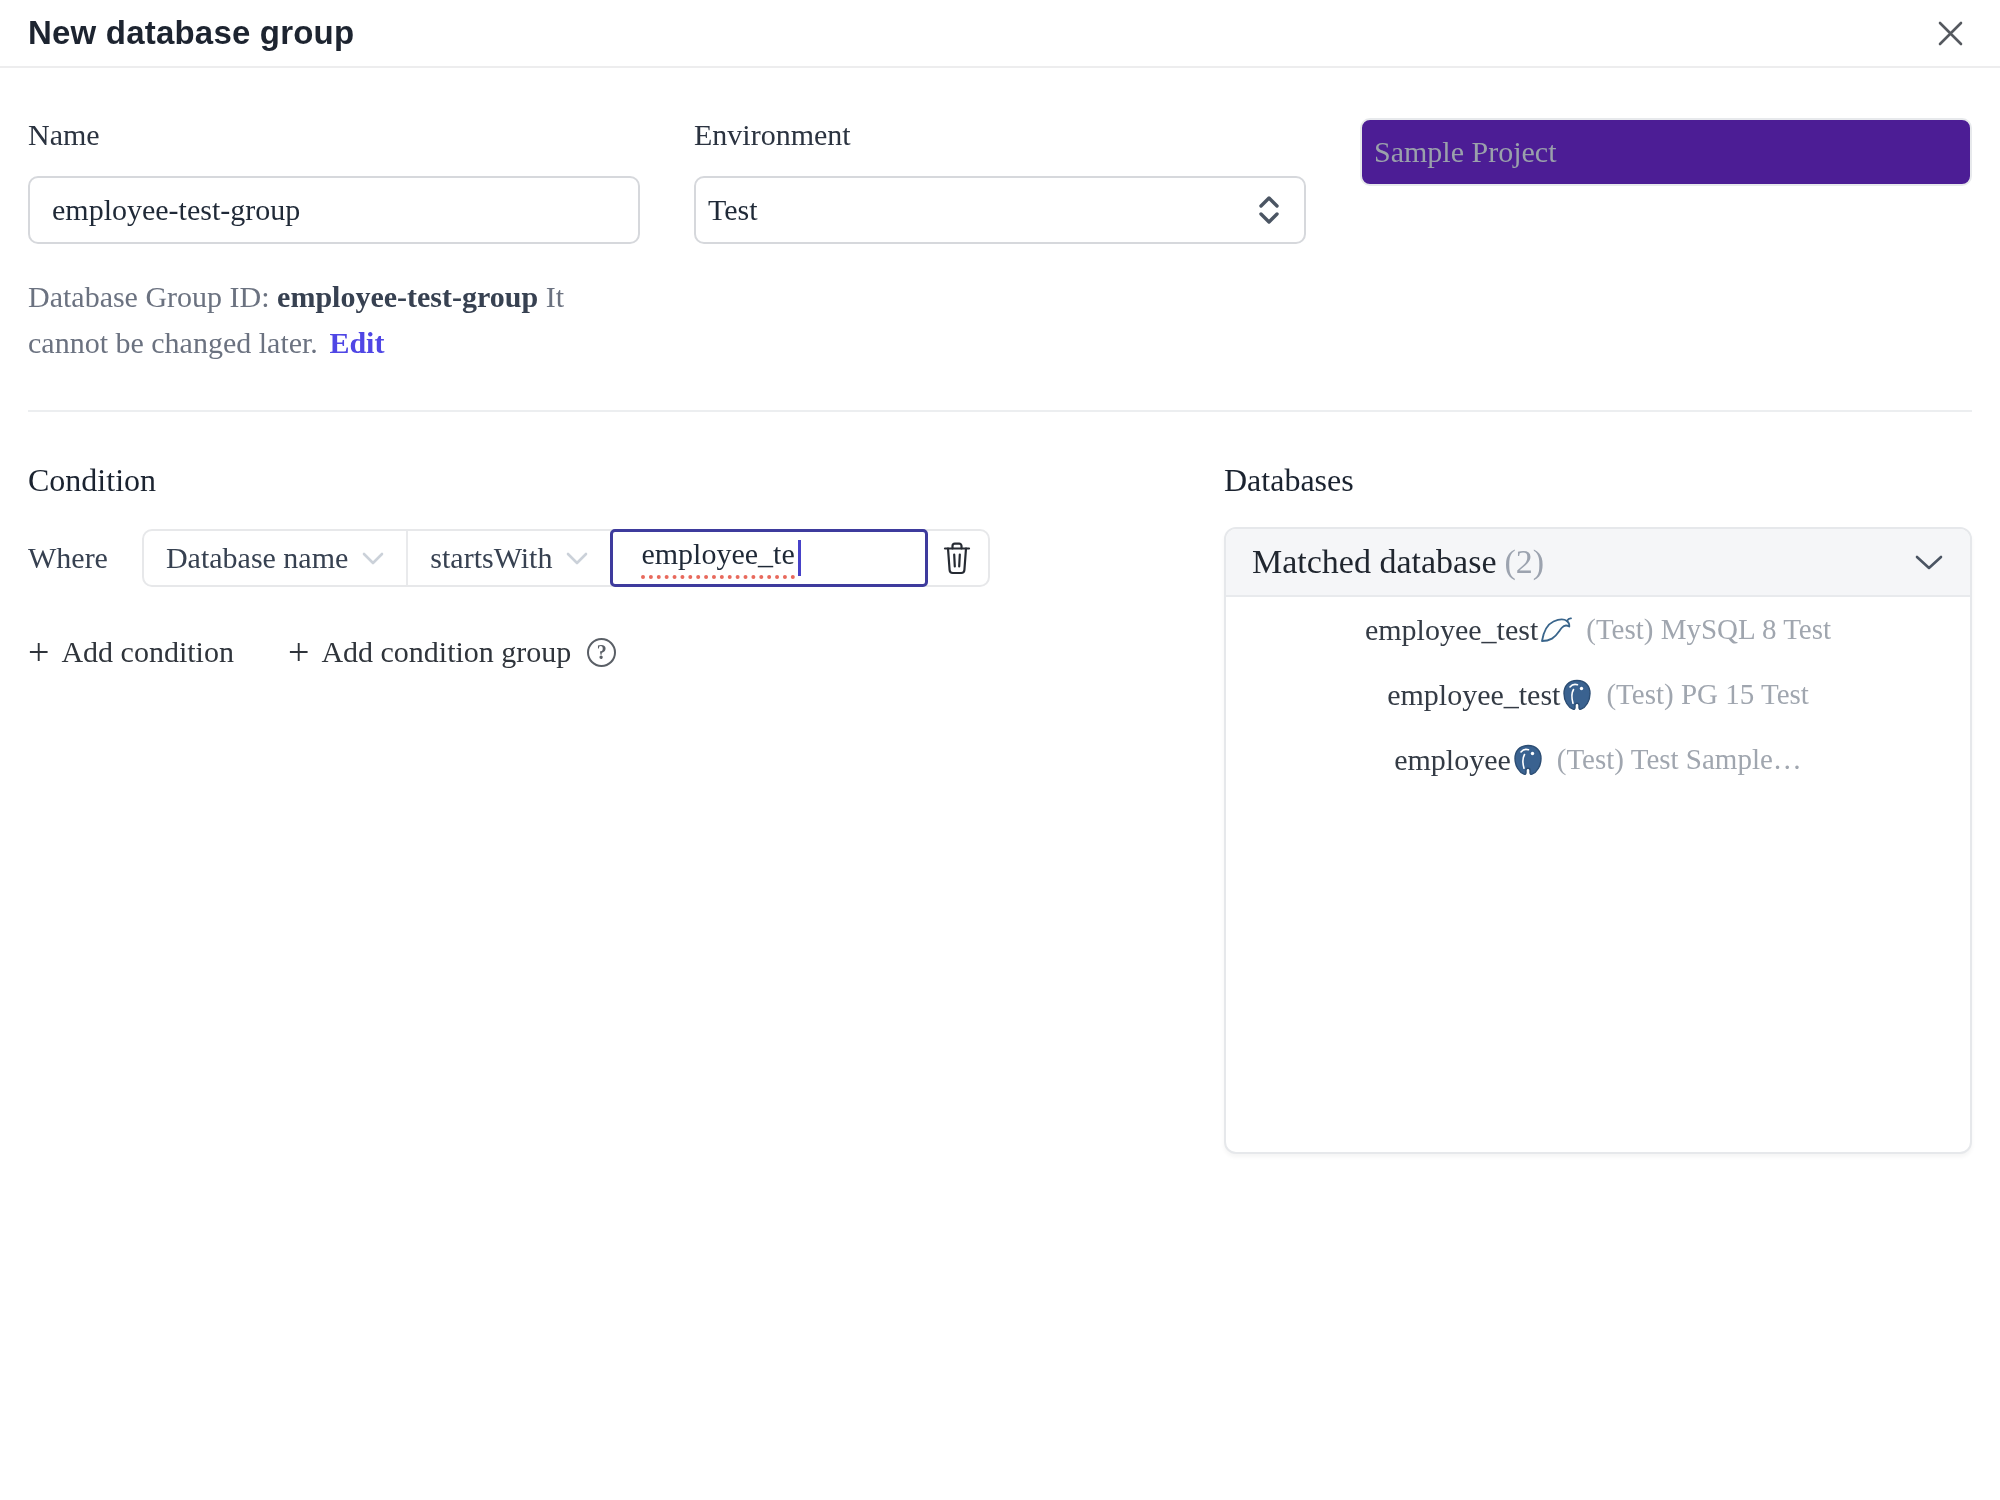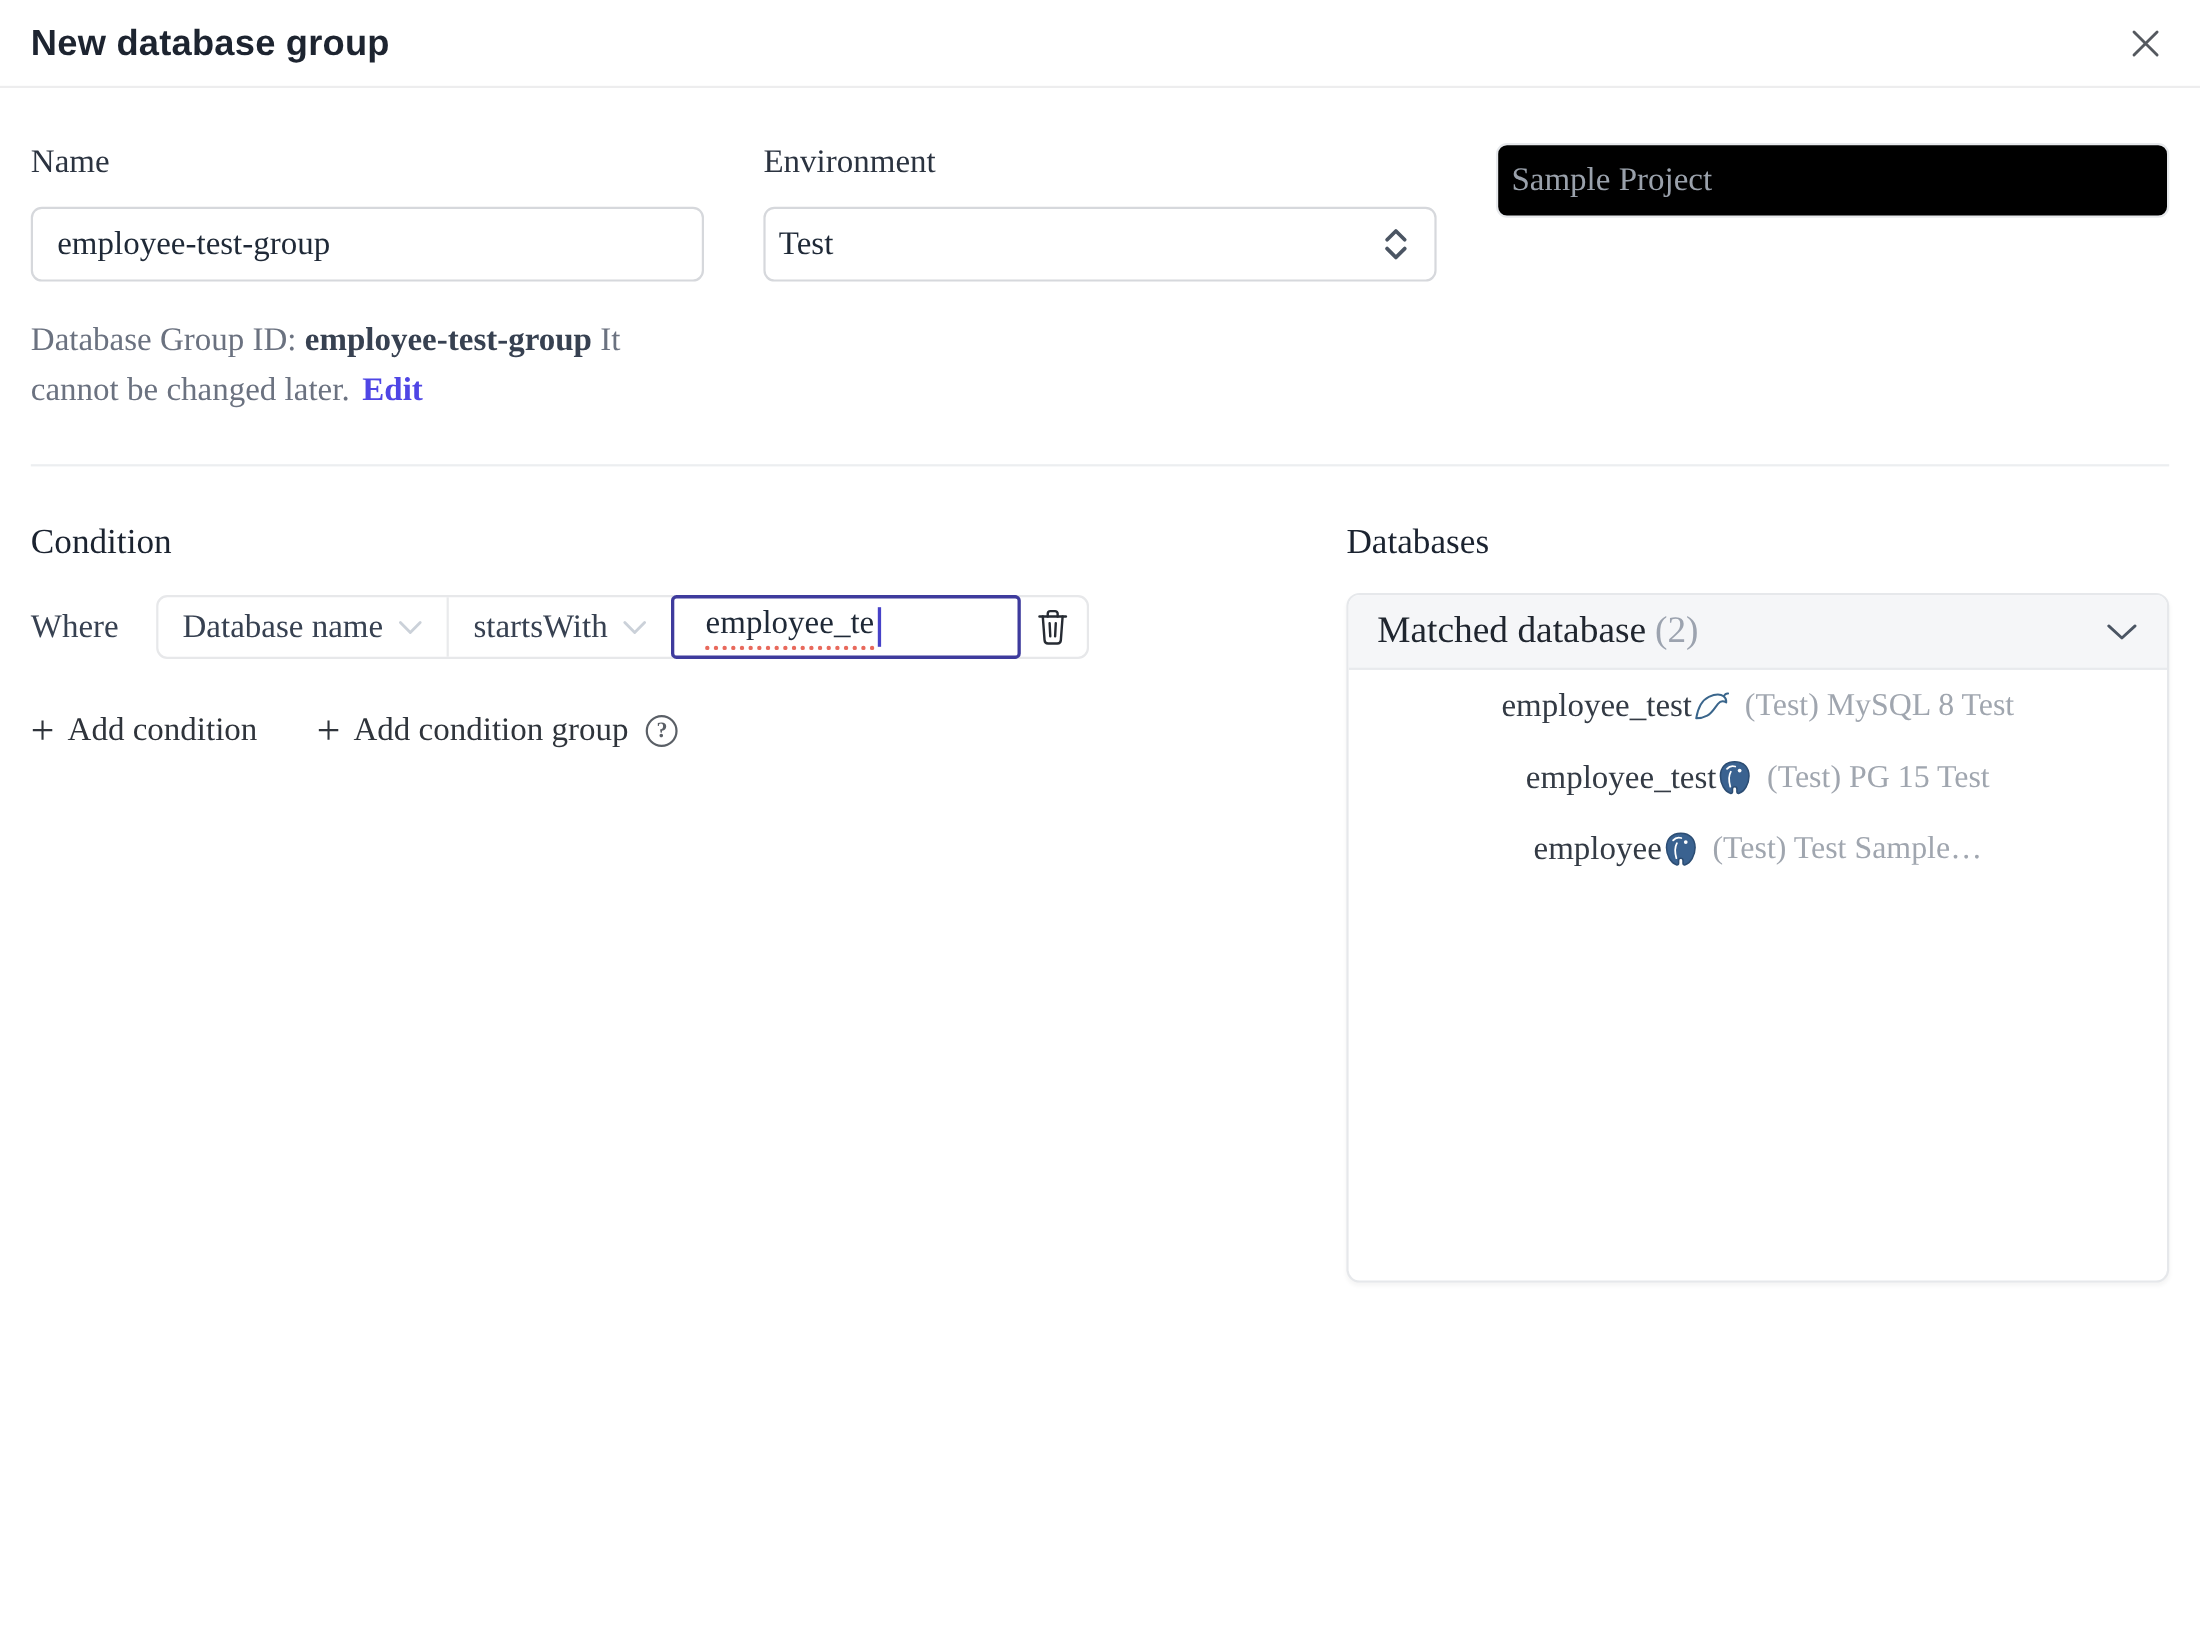--- a/index.html
+++ b/index.html
@@ -5,21 +5,21 @@
   * { box-sizing: border-box; margin: 0; padding: 0; }
   html, body { width: 2000px; height: 1500px; background: #ffffff; }
   body {
     font-family: "Liberation Sans", "DejaVu Sans", sans-serif;
     color: #1f2937;
     position: relative;
   }
 
   
   .dlg-header {
-    height: 80px;
+    height: 68px;
     display: flex; align-items: center; justify-content: space-between;
     padding: 16px 28px;
     border-bottom: 2px solid #ededee;
   }
   .dlg-title { font-size: 33px; font-weight: 600; color: #1d2430; letter-spacing: .2px; }
   .close-btn {
     background: none; border: none; cursor: pointer;
     width: 40px; height: 40px; display: flex; align-items: center; justify-content: center;
     margin-right: 2px;
   }
@@ -47,21 +47,21 @@
     padding: 0 22px;
     background: #fff;
     outline: none;
   }
   .select-box {
     display: flex; align-items: center; justify-content: space-between;
     cursor: pointer;
     padding-left: 12px;
   }
   .select-box.disabled {
-    background: #000000;
+    background: #4c1d95;
     border-color: #e7e9ec;
     color: #9aa1ab;
     cursor: default;
   }
   .helper {
     margin-top: 30px;
     max-width: 648px;
     font-size: 30px; line-height: 46px;
     color: #6b7280;
   }

